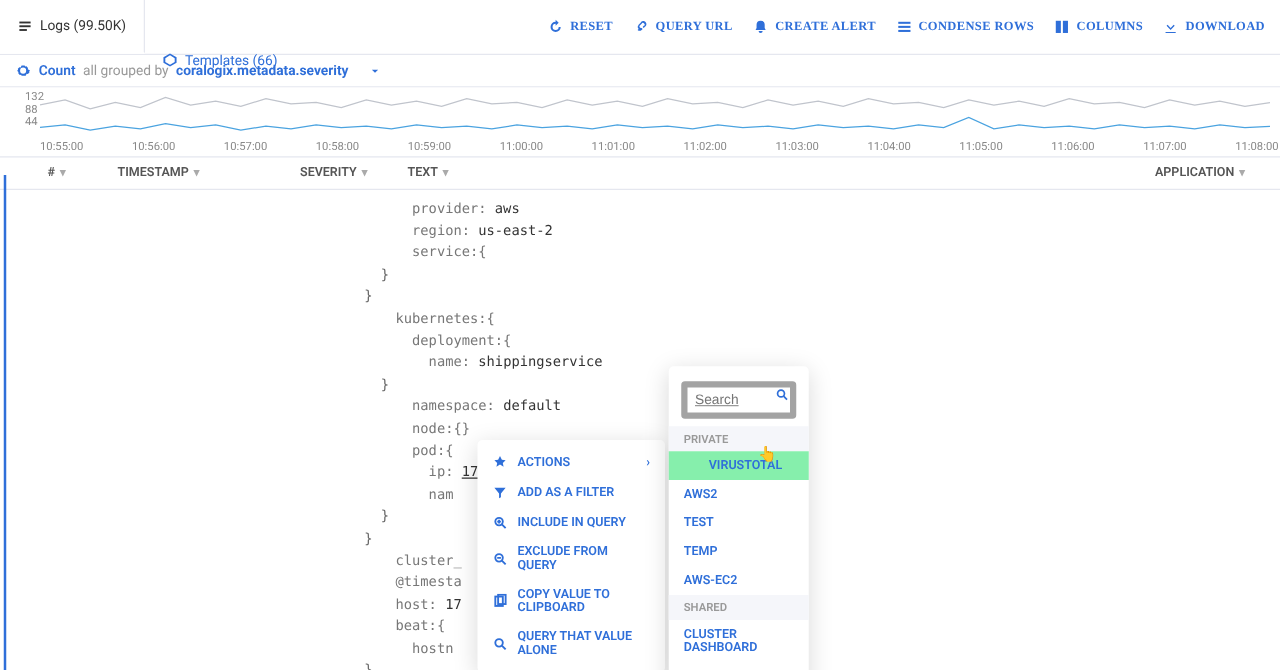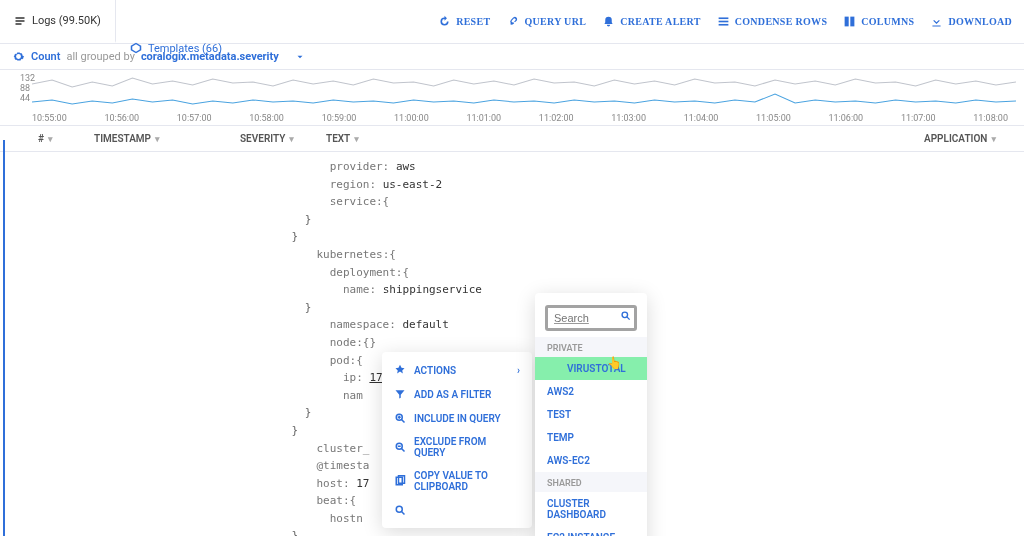--- a/index.html
+++ b/index.html
@@ -53,21 +53,21 @@
     font-size:11px;
   }
   .groupbar .gear{color:#2f6fd9;}
   .groupbar .count{color:#2f6fd9; font-weight:600;}
   .groupbar .grouped{color:#999;}
   .groupbar .metadata{color:#2f6fd9;font-weight:bold;}
   .chart {
     height:56px; background:#fff; position:relative; border-bottom:1px solid #e5e7ef;
   }
   .ylabels{position:absolute;left:20px;top:4px;font-size:9px;color:#888;line-height:1.1;}
-  .xlabels{position:absolute;bottom:2px;left:32px;right:16px;display:flex;justify-content:space-between;font-size:9px;color:#888;}
+  .xlabels{position:absolute;bottom:2px;left:32px;right:1px;display:flex;justify-content:space-between;font-size:9px;color:#888;}
   .chart svg{position:absolute;left:32px;top:2px;right:8px;height:40px;width:calc(100% - 40px);}
   .table-header{
     display:flex; background:#fff; border-bottom:1px solid #e5e7ef;
     height:26px; align-items:center; font-size:10px; color:#555; font-weight:600;
   }
   .th{padding:0 10px; display:flex;align-items:center;gap:4px;}
   .th.spacer{width:28px;}
   .th .sort{color:#aaa;font-size:9px;}
   .log-body{
     background:#fff; height:400px; overflow:hidden; padding:6px 0 0 0;
@@ -83,21 +83,21 @@
     box-shadow:0 4px 20px rgba(0,0,0,.15);
     font-size:11px; color:#2f6fd9; font-weight:600;
     padding:6px 0;
   }
   .ctx-menu{left:382px; top:352px; width:150px;}
   .ctx-item{display:flex;align-items:center;gap:8px;padding:6px 12px;cursor:pointer; font-size:10px;}
   .ctx-item svg{width:12px;height:12px;fill:currentColor;flex-shrink:0;}
   .sub-menu{left:535px; top:293px; width:112px;}
   .sub-search{padding:6px 10px;}
   .sub-search input{
-    width:100%; border:3px solid #a3a3a3; border-radius:3px; padding:4px 20px 4px 6px;
+    width:100%; border:5px solid #a3a3a3; border-radius:3px; padding:4px 20px 4px 6px;
     font-size:11px; color:#999;text-decoration:underline;
   }
   .sub-search{position:relative;}
   .sub-search svg{position:absolute;right:16px;top:11px;width:11px;height:11px;fill:#bbb;}
   .sub-title{font-size:9px;color:#999;padding:6px 12px 4px;background:#f5f6fa;font-weight:600;}
   .sub-item{padding:6px 12px;cursor:pointer;font-size:10px;}
   .sub-item.hover{background:#86efac;padding-left:32px;}
   .cursor-hand{position:absolute;left:607px;top:356px;font-size:12px;pointer-events:none;}
   .leftline{position:absolute;left:3px;top:140px;bottom:0;width:2px;background:#2f6fd9;}
 </style>
@@ -289,20 +289,21 @@
         <rect x="3" y="3" width="8" height="10" fill="none" stroke="currentColor" stroke-width="2"></rect>
         <rect x="6" y="1" width="8" height="10" fill="none" stroke="currentColor" stroke-width="2"></rect>
       </svg>
     <span>COPY VALUE TO CLIPBOARD</span>
   </div>
   <div class="ctx-item">
     <svg viewBox="0 0 16 16">
         <circle cx="7" cy="7" r="4" fill="none" stroke="currentColor" stroke-width="2"></circle>
         <path d="M10 10l4 4" stroke="currentColor" stroke-width="2"></path>
       </svg>
+    <span>QUERY THAT VALUE ALONE</span>
   </div>
 </div>
 
 <div class="sub-menu">
   <div class="sub-search">
     <input placeholder="Search" style="">
     <svg viewBox="0 0 16 16">
         <circle cx="7" cy="7" r="4" fill="none" stroke="currentColor" stroke-width="2"></circle>
         <path d="M10 10l4 4" stroke="currentColor" stroke-width="2"></path>
       </svg>

